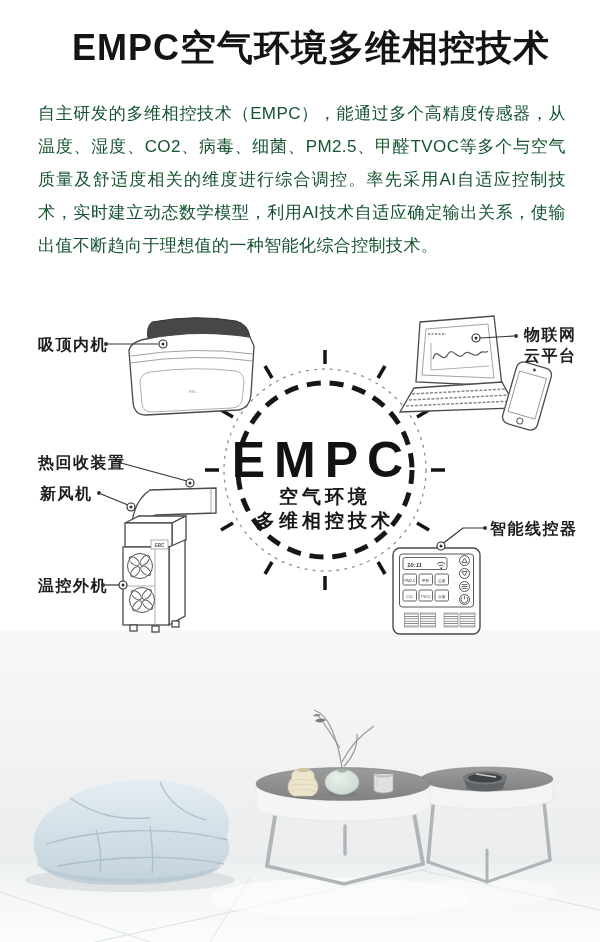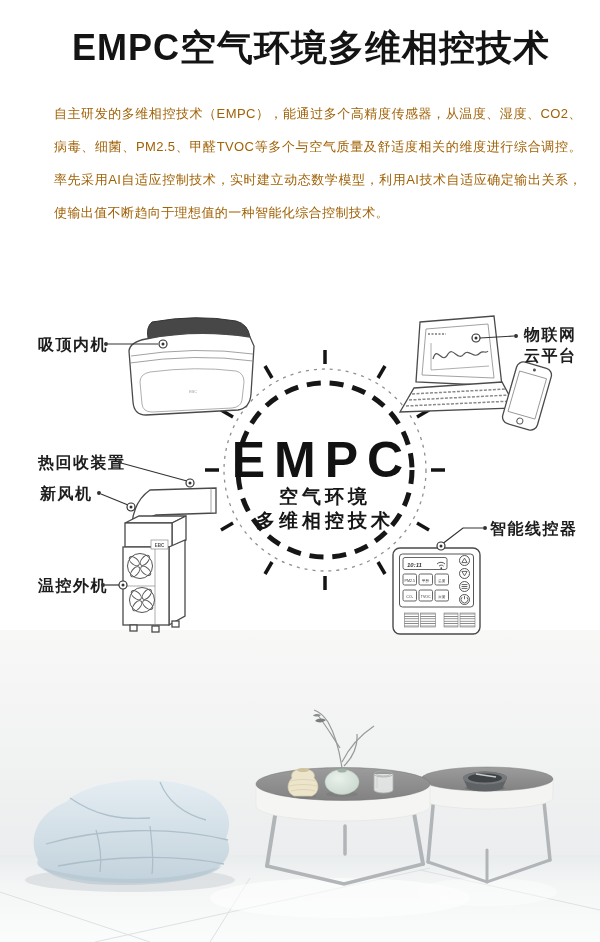--- a/index.html
+++ b/index.html
@@ -8,22 +8,22 @@
 
   .page { position:absolute; inset:0; width:600px; height:942px; background:#ffffff; }
 
   .title {
     position:absolute; top:24px; left:11px; width:600px; height:48px;
     display:flex; align-items:center; justify-content:center;
     font-size:36px; font-weight:700; color:#141414; letter-spacing:1px;
   }
   .intro {
     position:absolute; top:97px; left:38px; width:528px;
-    font-size:13px; line-height:33px; color:#a16207;
-    text-align:justify; letter-spacing:0.4px;margin-left:16px;
+    font-size:17px; line-height:33px; color:#14532d;
+    text-align:justify; letter-spacing:0.4px;
   }
 
   .diagram { position:absolute; top:296px; left:0; z-index:2; }
   .photo   { position:absolute; top:630px; left:0; z-index:1; }
 
   svg text { font-family:"Liberation Sans","DejaVu Sans",sans-serif; }
   .lbl { font-size:16px; font-weight:700; fill:#1d1d1d; letter-spacing:1.5px; }
   .ink { stroke:#4a4a4a; fill:#ffffff; stroke-width:1.3; }
   .thin { stroke:#8a8a8a; fill:none; stroke-width:0.8; }
   .conn { stroke:#333333; stroke-width:1.2; fill:none; }

